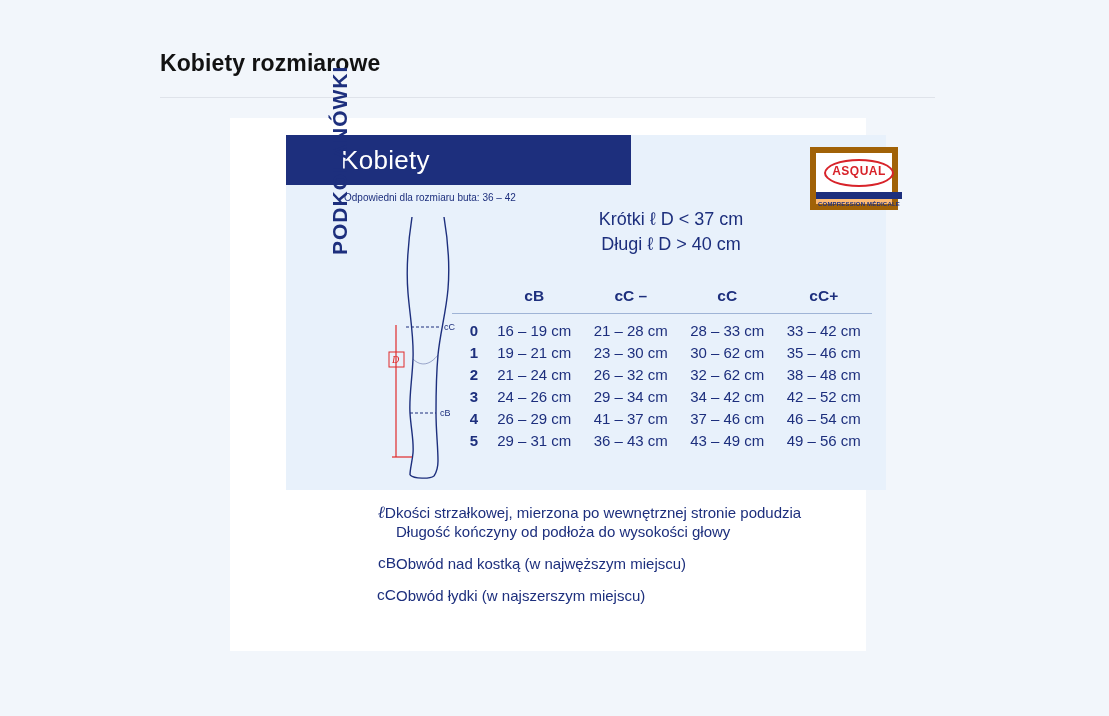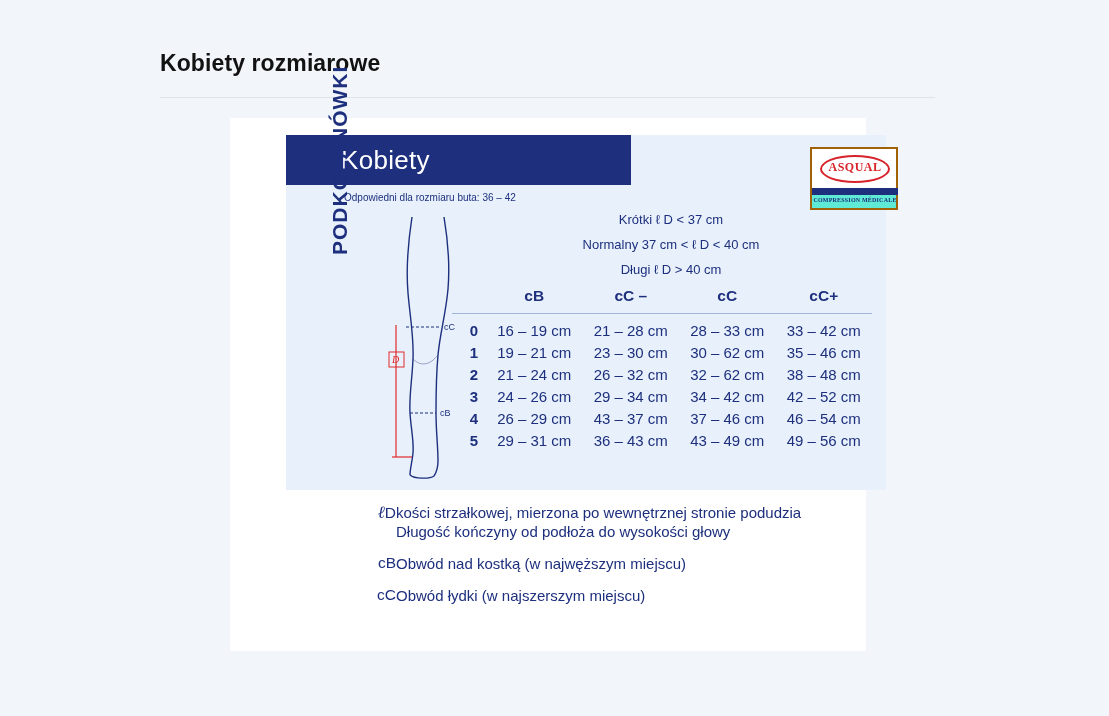--- a/index.html
+++ b/index.html
@@ -77,24 +77,23 @@
     letter-spacing: 0.3px;
   }
 
   
   .logo {
     position: absolute;
     left: 524px;
     top: 12px;
     width: 88px;
     height: 63px;
-    background: #5eead4;
-    border: 2px solid #a16207;
+    background: #fdba74;
+    border: 6px solid #a16207;
     box-sizing: border-box;
-    font-family: Liberation Serif, serif;
   }
   .logo .lg-top {
     position: absolute;
     left: 0; top: 0; right: 0;
     height: 40px;
     background: #ffffff;
   }
   .logo .lg-ellipse {
     position: absolute;
     left: 8px;
@@ -166,21 +165,21 @@
     width: 120px;
     height: 262px;
   }
 
   .lengths {
     position: absolute;
     left: 170px;
     top: 72px;
     width: 430px;
     text-align: center;
-    font-size: 13px;
+    font-size: 18px;
     line-height: 25px;
     color: #1d2f7d;
   }
 
   .table-wrap {
     position: absolute;
     left: 166px;
     top: 152px;
     width: 420px;
   }
@@ -288,21 +287,20 @@
 
           <line x1="30" y1="108" x2="30" y2="240" stroke="#e02b2b" stroke-width="1.2"></line>
           <rect x="23" y="135" width="15" height="15" fill="none" stroke="#e02b2b" stroke-width="1"></rect>
           <text x="26" y="146" font-family="Liberation Serif, serif" font-style="italic" font-size="10" fill="#e02b2b">D</text>
           <line x1="26" y1="240" x2="46" y2="240" stroke="#e02b2b" stroke-width="1.2"></line>
         </svg>
       </div>
 
       <div class="lengths">
         <div>Krótki ℓ D &lt; 37 cm</div>
-        <div>Normalny 37 cm &lt; ℓ D &lt; 40 cm</div>
         <div>Długi ℓ D &gt; 40 cm</div>
       </div>
 
       <div class="table-wrap">
         <table class="sizes">
           <thead>
             <tr>
               <th class="idx"></th>
               <th>cB</th>
               <th>cC –</th>
@@ -335,21 +333,21 @@
             <tr>
               <td class="idx">3</td>
               <td>24 – 26 cm</td>
               <td>29 – 34 cm</td>
               <td>34 – 42 cm</td>
               <td>42 – 52 cm</td>
             </tr>
             <tr>
               <td class="idx">4</td>
               <td>26 – 29 cm</td>
-              <td>43 – 37 cm</td>
+              <td>41 – 37 cm</td>
               <td>37 – 46 cm</td>
               <td>46 – 54 cm</td>
             </tr>
             <tr>
               <td class="idx">5</td>
               <td>29 – 31 cm</td>
               <td>36 – 43 cm</td>
               <td>43 – 49 cm</td>
               <td>49 – 56 cm</td>
             </tr>

